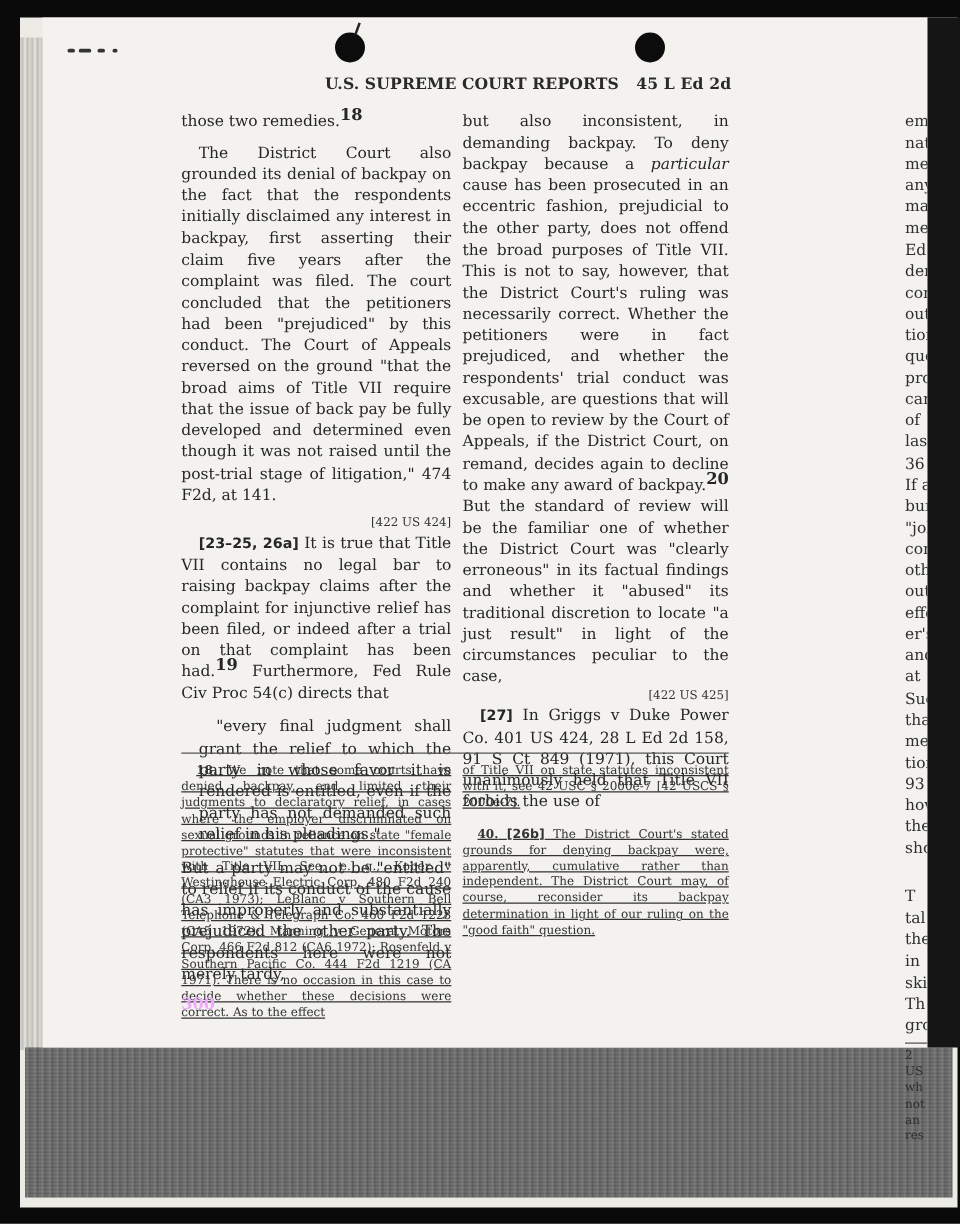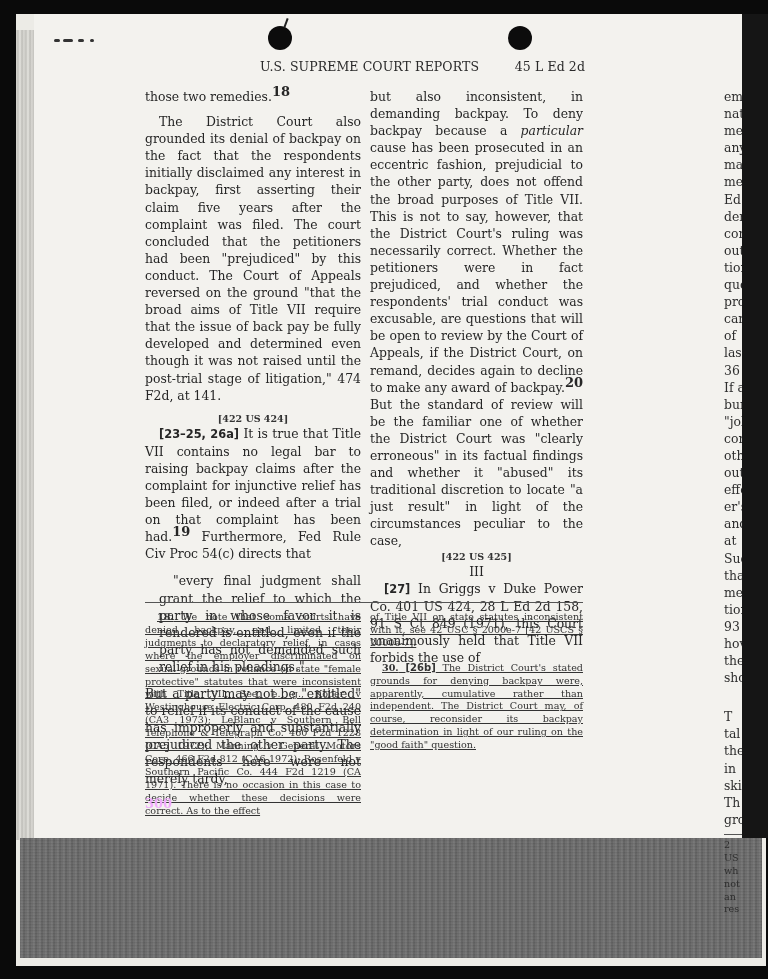--- a/index.html
+++ b/index.html
@@ -37,31 +37,32 @@
   .punch.p1 { left: 268px; top: 26px; }
   .punch.p2 { left: 508px; top: 26px; }
   .punch-tick { position:absolute; left: 285px; top: 18px; width: 2px; height: 10px; background:#222; transform: rotate(20deg); }
   .smudge { position:absolute; left: 54px; top: 39px; width: 46px; height: 4px; }
   .smudge span { position:absolute; top:0; height:3px; background:#333; border-radius:2px; }
 
   .running-head {
     position: absolute; top: 59px; left: 260px; width: 325px;
     font-size: 12.5px; color: #2a2a2a; display: flex; justify-content: space-between;
     letter-spacing: 0.1px;
+    font-weight: bold;
   }
   .col {
     position: absolute; font-size: 12.4px; line-height: 17.1px; color: #262626;
     text-align: justify; hyphens: manual;
   }
   .col p { margin: 0; }
   .col-left { left: 145px; top: 88px; width: 216px; }
   .col-right { left: 370px; top: 88px; width: 213px; }
   .indent { text-indent: 14px; }
   .gap { height: 8px; }
-  .star-page { text-align: center; font-size: 9.5px; line-height: 13px; color: #333; font-weight: bold; }
+  .star-page { text-align: right; font-size: 9.5px; line-height: 13px; color: #333; font-weight: normal; }
   .headnote { font-weight: bold; font-family: "DejaVu Sans", "Liberation Sans", sans-serif; font-size: 11.4px; }
   .blockquote { margin: 10px 0 10px 14px !important; text-indent: 14px; }
   .section { text-align: center; margin: 22px 0 12px; }
   sup { font-size: 13px; line-height: 0; vertical-align: super; font-weight: bold; }
   em { }
 
   .fn-rule { position: absolute; left: 145px; top: 602px; width: 438px; height: 1px; background: #555; }
   .fn {
     position: absolute; font-size: 9.6px; line-height: 12.9px; color: #333; text-align: justify; text-decoration: underline;
   }
@@ -112,35 +113,34 @@
   <div class="gap"></div>
   <p class="star-page">[422 US 424]</p>
   <p class="indent"><span class="headnote">[23–25, 26a]</span><span> It is true that Title VII contains no legal bar to raising backpay claims after the complaint for injunctive relief has been filed, or indeed after a trial on that complaint has been had.</span><sup>19</sup><span> Furthermore, Fed Rule Civ Proc 54(c) directs that</span></p>
   <p class="blockquote">"every final judgment shall grant the relief to which the party in whose favor it is rendered is entitled, even if the party has not demanded such relief in his pleadings."</p>
   <p>But a party may not be "entitled" to relief if its conduct of the cause has improperly and substantially prejudiced the other party. The respondents here were not merely tardy,</p>
 </div>
 
 <div class="col col-right">
   <p><span>but also inconsistent, in demanding backpay. To deny backpay because a </span><em>particular</em><span> cause has been prosecuted in an eccentric fashion, prejudicial to the other party, does not offend the broad purposes of Title VII. This is not to say, however, that the District Court's ruling was necessarily correct. Whether the petitioners were in fact prejudiced, and whether the respondents' trial conduct was excusable, are questions that will be open to review by the Court of Appeals, if the District Court, on remand, decides again to decline to make any award of backpay.</span><sup>20</sup><span> But the standard of review will be the familiar one of whether the District Court was "clearly erroneous" in its factual findings and whether it "abused" its traditional discretion to locate "a just result" in light of the circumstances peculiar to the case,</span></p>
   <p class="star-page">[422 US 425]</p>
-  <p class="section">III</p>
   <p class="indent"><span class="headnote">[27]</span><span> In Griggs v Duke Power Co. 401 US 424, 28 L Ed 2d 158, 91 S Ct 849 (1971), this Court unanimously held that Title VII forbids the use of</span></p>
 </div>
 
 <div class="fn-rule"></div>
 
 <div class="fn fn-left">
   <p class="indent"><span class="fn-num">18.</span><span> We note that some courts have denied backpay, and limited their judgments to declaratory relief, in cases where the employer discriminated on sexual grounds in reliance on state "female protective" statutes that were inconsistent with Title VII. See, e. g., Kober v Westinghouse Electric Corp. 480 F2d 240 (CA3 1973); LeBlanc v Southern Bell Telephone &amp; Telegraph Co. 460 F2d 1228 (CA5 1972); Manning v General Motors Corp. 466 F2d 812 (CA6 1972); Rosenfeld v Southern Pacific Co. 444 F2d 1219 (CA 1971). There is no occasion in this case to decide whether these decisions were correct. As to the effect</span></p>
 </div>
 
 <div class="fn fn-right">
   <p>of Title VII on state statutes inconsistent with it, see 42 USC § 2000e-7 [42 USCS § 2000e-7].</p>
   <div class="fn-gap"></div>
   <div class="fn-gap"></div>
-  <p class="indent"><span class="fn-num">30.</span> <span class="headnote" style="font-size:10px">[26b]</span><span> The District Court's stated grounds for denying backpay were, apparently, cumulative rather than independent. The District Court may, of course, reconsider its backpay determination in light of our ruling on the "good faith" question.</span></p>
+  <p class="indent"><span class="fn-num">40.</span> <span class="headnote" style="font-size:10px">[26b]</span><span> The District Court's stated grounds for denying backpay were, apparently, cumulative rather than independent. The District Court may, of course, reconsider its backpay determination in light of our ruling on the "good faith" question.</span></p>
 </div>
 
 <div class="folio">300</div>
 
 <div class="next-page">
   <div id="np-lines">
       <div>emp</div>
       <div>nat</div>
       <div>mea</div>
       <div>any</div>

